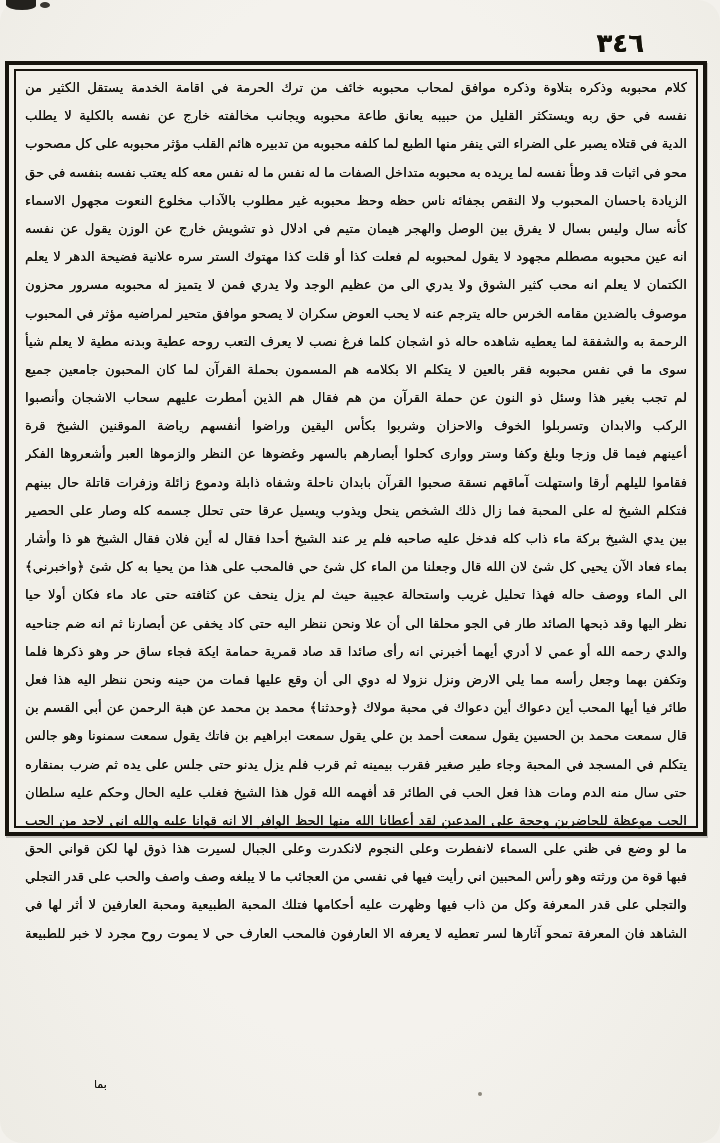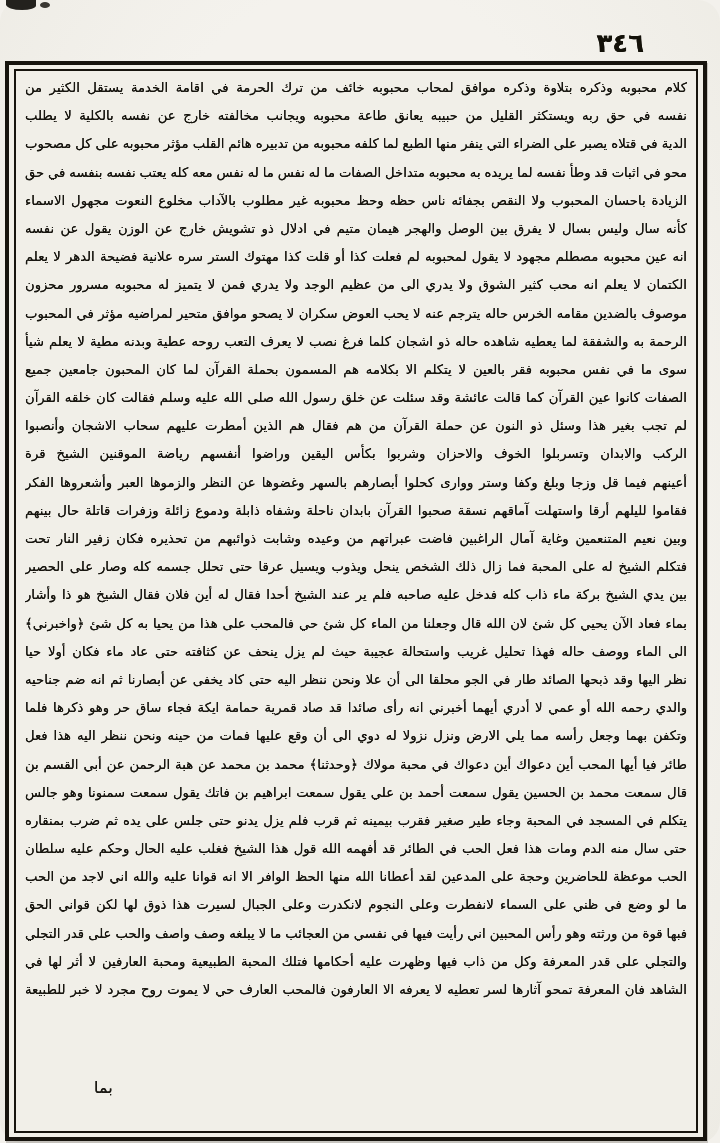--- a/index.html
+++ b/index.html
@@ -29,21 +29,21 @@
     position:absolute;left:478px;top:1092px;width:4px;height:4px;
     background:#8d887e;border-radius:50%;
   }
   .page-number{
     position:absolute;top:28px;right:76px;
     font-size:26px;font-weight:bold;letter-spacing:1px;
     color:#131109;
     text-shadow:0 0 .6px #131109;
   }
   .frame-outer{
-    position:absolute;left:5px;top:61px;width:702px;height:1080px;
+    position:absolute;left:5px;top:61px;width:702px;height:775px;
     box-sizing:border-box;
     border:4px solid #17140e;
     background:#f1efe8;
     box-shadow:1px 2px 0 #17140e33;
   }
   .frame-inner{
     position:absolute;box-sizing:border-box;
     left:5px;top:4px;right:5px;bottom:4px;
     border:2px solid #17140e;
   }
@@ -57,21 +57,21 @@
     font-size:13.2px;
     overflow:hidden;
     text-align:justify;
     text-align-last:justify;
     word-spacing:-0.5px;
     color:#17150f;
     text-shadow:0 0 .45px #17150f;
   }
   .catchword{
     position:absolute;left:94px;top:1078px;
-    font-size:16px;direction:rtl;
+    font-size:11px;direction:rtl;
     color:#1b1914;
     text-shadow:0 0 .4px #1b1914;
   }
 </style>
 </head>
 <body>
 
 <div class="page">
 
   <div class="blob-a"></div>
@@ -87,26 +87,24 @@
         <div class="text-line">نفسه في حق ربه ويستكثر القليل من حبيبه يعانق طاعة محبوبه ويجانب مخالفته خارج عن نفسه بالكلية لا يطلب</div>
         <div class="text-line">الدية في قتلاه يصبر على الضراء التي ينفر منها الطبع لما كلفه محبوبه من تدبيره هائم القلب مؤثر محبوبه على كل مصحوب</div>
         <div class="text-line">محو في اثبات قد وطأ نفسه لما يريده به محبوبه متداخل الصفات ما له نفس ما له نفس معه كله يعتب نفسه بنفسه في حق محبوبه</div>
         <div class="text-line">الزيادة باحسان المحبوب ولا النقص بجفائه ناس حظه وحظ محبوبه غير مطلوب بالآداب مخلوع النعوت مجهول الاسماء</div>
         <div class="text-line">كأنه سال وليس بسال لا يفرق بين الوصل والهجر هيمان متيم في ادلال ذو تشويش خارج عن الوزن يقول عن نفسه</div>
         <div class="text-line">انه عين محبوبه مصطلم مجهود لا يقول لمحبوبه لم فعلت كذا أو قلت كذا مهتوك الستر سره علانية فضيحة الدهر لا يعلم</div>
         <div class="text-line">الكتمان لا يعلم انه محب كثير الشوق ولا يدري الى من عظيم الوجد ولا يدري فمن لا يتميز له محبوبه مسرور محزون</div>
         <div class="text-line">موصوف بالضدين مقامه الخرس حاله يترجم عنه لا يحب العوض سكران لا يصحو موافق متحير لمراضيه مؤثر في المحبوب</div>
         <div class="text-line">الرحمة به والشفقة لما يعطيه شاهده حاله ذو اشجان كلما فرغ نصب لا يعرف التعب روحه عطية وبدنه مطية لا يعلم شيأ</div>
         <div class="text-line">سوى ما في نفس محبوبه فقر بالعين لا يتكلم الا بكلامه هم المسمون بحملة القرآن لما كان المحبون جامعين جميع</div>
-        <div class="text-line">الصفات كانوا عين القرآن كما قالت عائشة وقد سئلت عن خلق رسول الله صلى الله عليه وسلم فقالت كان خلقه القرآن</div>
         <div class="text-line">لم تجب بغير هذا وسئل ذو النون عن حملة القرآن من هم فقال هم الذين أمطرت عليهم سحاب الاشجان وأنصبوا</div>
         <div class="text-line">الركب والابدان وتسربلوا الخوف والاحزان وشربوا بكأس اليقين وراضوا أنفسهم رياضة الموقنين الشيخ قرة</div>
         <div class="text-line">أعينهم فيما قل وزجا وبلغ وكفا وستر ووارى كحلوا أبصارهم بالسهر وغضوها عن النظر والزموها العبر وأشعروها الفكر</div>
         <div class="text-line">فقاموا لليلهم أرقا واستهلت آماقهم نسقة صحبوا القرآن بابدان ناحلة وشفاه ذابلة ودموع زائلة وزفرات قاتلة حال بينهم</div>
-        <div class="text-line">وبين نعيم المتنعمين وغاية آمال الراغبين فاضت عبراتهم من وعيده وشابت ذوائبهم من تحذيره فكان زفير النار تحت</div>
         <div class="text-line">فتكلم الشيخ له على المحبة فما زال ذلك الشخص ينحل ويذوب ويسيل عرقا حتى تحلل جسمه كله وصار على الحصير</div>
         <div class="text-line">بين يدي الشيخ بركة ماء ذاب كله فدخل عليه صاحبه فلم ير عند الشيخ أحدا فقال له أين فلان فقال الشيخ هو ذا وأشار</div>
         <div class="text-line">بماء فعاد الآن يحيي كل شئ لان الله قال وجعلنا من الماء كل شئ حي فالمحب على هذا من يحيا به كل شئ ﴿واخبرني﴾</div>
         <div class="text-line">الى الماء ووصف حاله فهذا تحليل غريب واستحالة عجيبة حيث لم يزل ينحف عن كثافته حتى عاد ماء فكان أولا حيا</div>
         <div class="text-line">نظر اليها وقد ذبحها الصائد طار في الجو محلقا الى أن علا ونحن ننظر اليه حتى كاد يخفى عن أبصارنا ثم انه ضم جناحيه</div>
         <div class="text-line">والدي رحمه الله أو عمي لا أدري أيهما أخبرني انه رأى صائدا قد صاد قمرية حمامة ايكة فجاء ساق حر وهو ذكرها فلما</div>
         <div class="text-line">وتكفن بهما وجعل رأسه مما يلي الارض ونزل نزولا له دوي الى أن وقع عليها فمات من حينه ونحن ننظر اليه هذا فعل</div>
         <div class="text-line">طائر فيا أيها المحب أين دعواك أين دعواك في محبة مولاك ﴿وحدثنا﴾ محمد بن محمد عن هبة الرحمن عن أبي القسم بن هوازن</div>
         <div class="text-line">قال سمعت محمد بن الحسين يقول سمعت أحمد بن علي يقول سمعت ابراهيم بن فاتك يقول سمعت سمنونا وهو جالس</div>
         <div class="text-line">يتكلم في المسجد في المحبة وجاء طير صغير فقرب بيمينه ثم قرب فلم يزل يدنو حتى جلس على يده ثم ضرب بمنقاره الارض</div>

